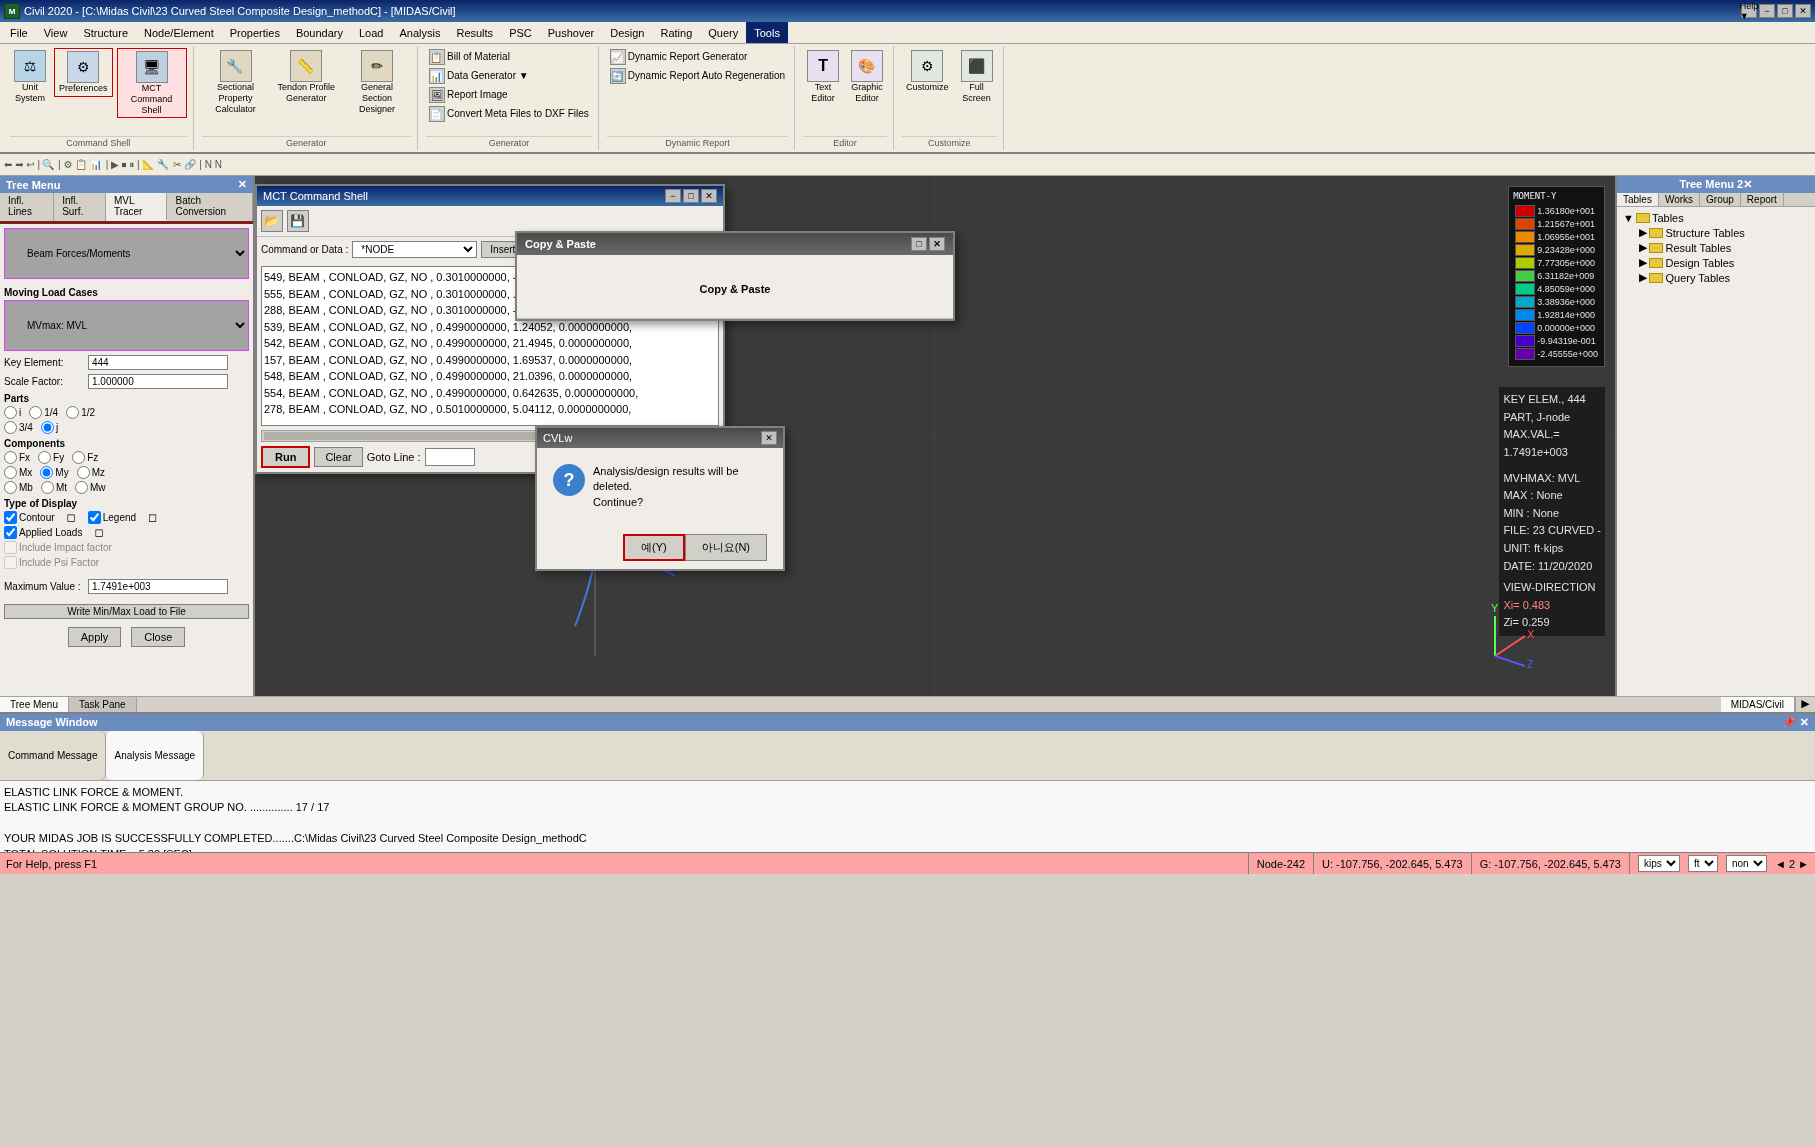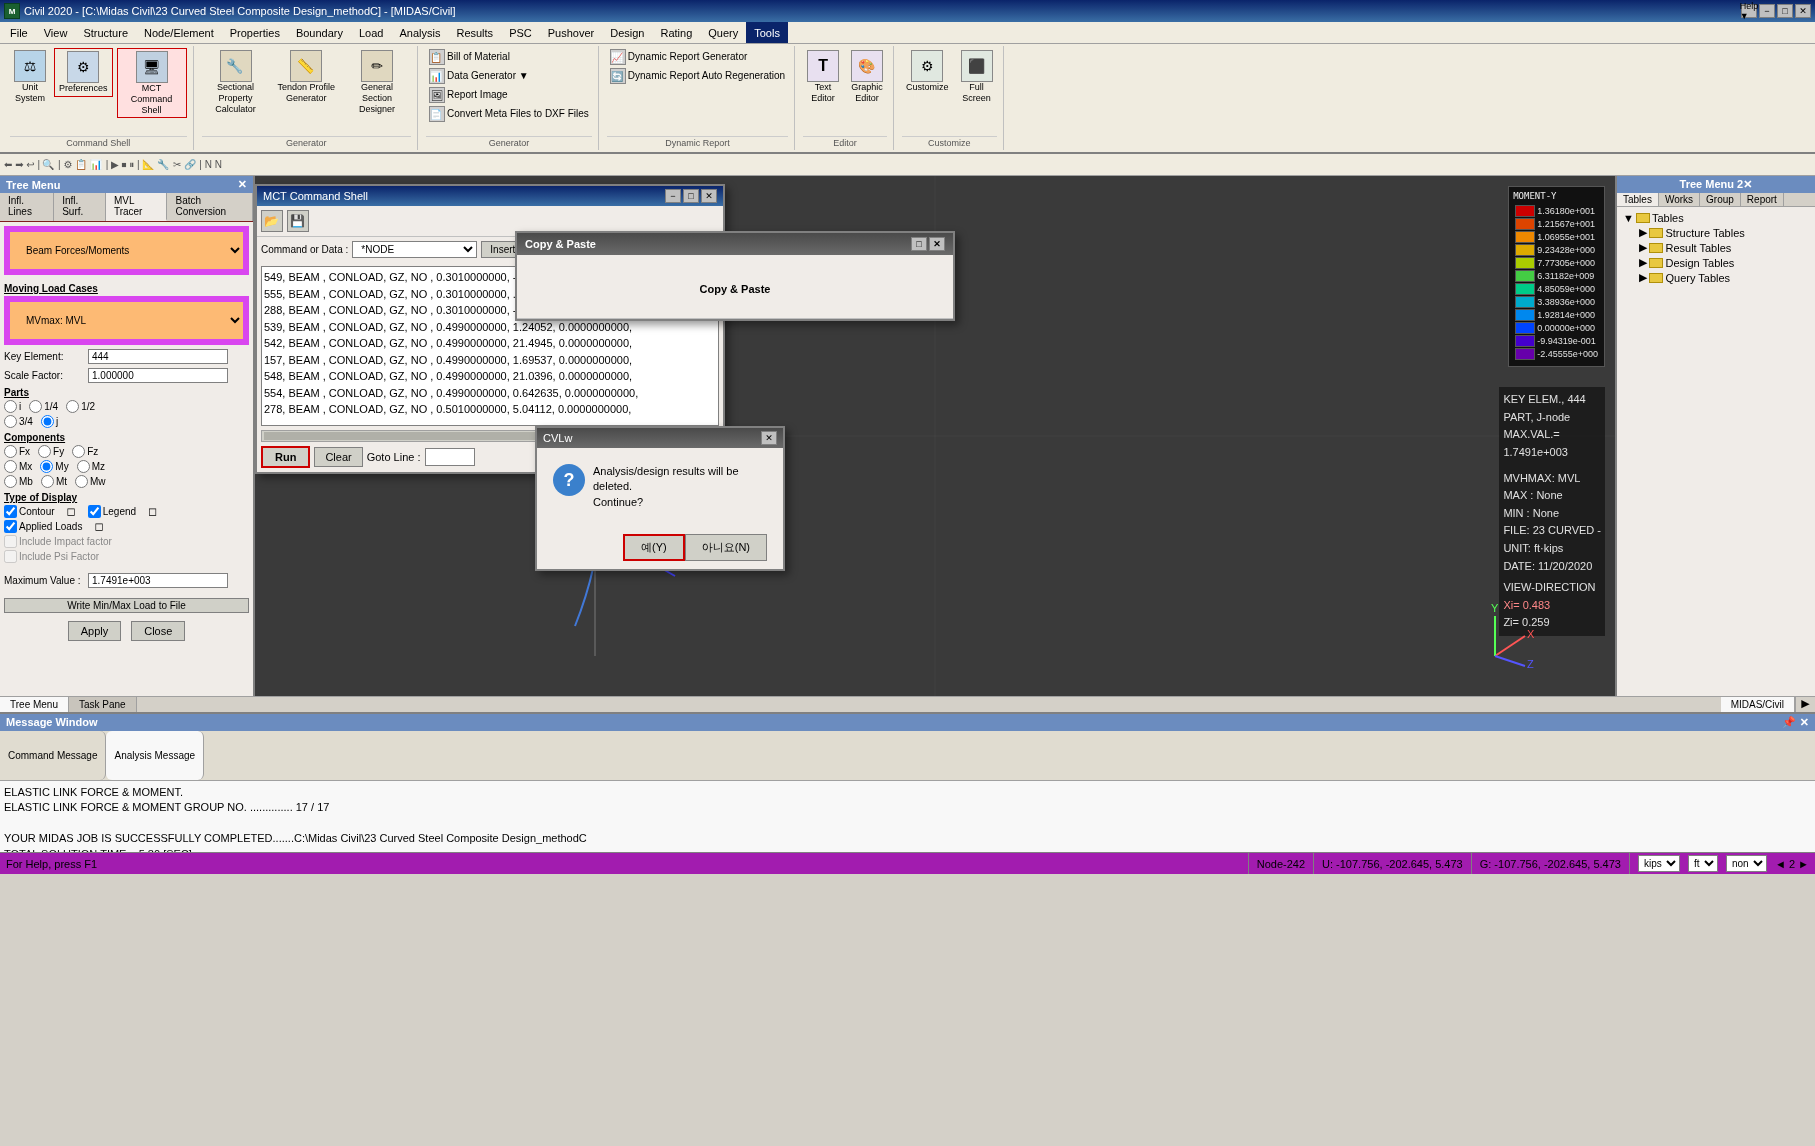--- a/index.html
+++ b/index.html
@@ -150,21 +150,21 @@
       color: white;
       padding: 2px 6px;
       font-weight: bold;
       display: flex;
       justify-content: space-between;
       align-items: center;
     }
     #left-panel-tabs {
       display: flex;
       background: #d4d0c8;
-      border-bottom: 1px solid #7f1d1d;
+      border-bottom: 3px solid #7f1d1d;
     }
     .left-tab {
       padding: 2px 8px;
       cursor: pointer;
       border-right: 1px solid #a0a0a0;
       font-size: 10px;
     }
     .left-tab.active {
       background: #f0ece8;
       border-bottom: 2px solid #f0ece8;
@@ -189,21 +189,20 @@
       border: 1px solid #808080;
       padding: 1px 3px;
       font-size: 10px;
       min-width: 80px;
     }
     .section-header {
       font-weight: bold;
       font-size: 10px;
       margin: 4px 0 2px 0;
       color: #000;
-      text-decoration: underline;
     }
     .radio-row {
       display: flex;
       gap: 8px;
       margin-bottom: 2px;
     }
     .radio-item {
       display: flex;
       align-items: center;
       gap: 2px;
@@ -214,23 +213,23 @@
       gap: 8px;
       margin-bottom: 2px;
     }
     .checkbox-item {
       display: flex;
       align-items: center;
       gap: 2px;
       font-size: 10px;
     }
     .dropdown-select {
-      background: #fdba74;
-      border: 6px solid #d946ef;
-      padding: 12px;
+      background: #a3a3a3;
+      border: 1px solid #d946ef;
+      padding: 18px;
       font-size: 10px;
       width: 100%;
     }
 
     
     #center-viewport {
       flex: 1;
       background: #3a3a3a;
       position: relative;
       overflow: hidden;
@@ -334,21 +333,21 @@
       padding: 19px 8px;
       cursor: pointer;
       font-size: 10px;
       border-right: 1px solid #a0a0a0;
       border-radius: 6px;
     }
     .msg-tab.active { background: #f8f8f8; }
 
     
     #status-bar {
-      background: #a21caf;
+      background: #fca5a5;
       height: 22px;
       border-top: 1px solid #808080;
       display: flex;
       align-items: center;
       padding: 0 6px;
       gap: 8px;
       font-size: 10px;
     }
     .status-segment {
       border-right: 1px solid #808080;

